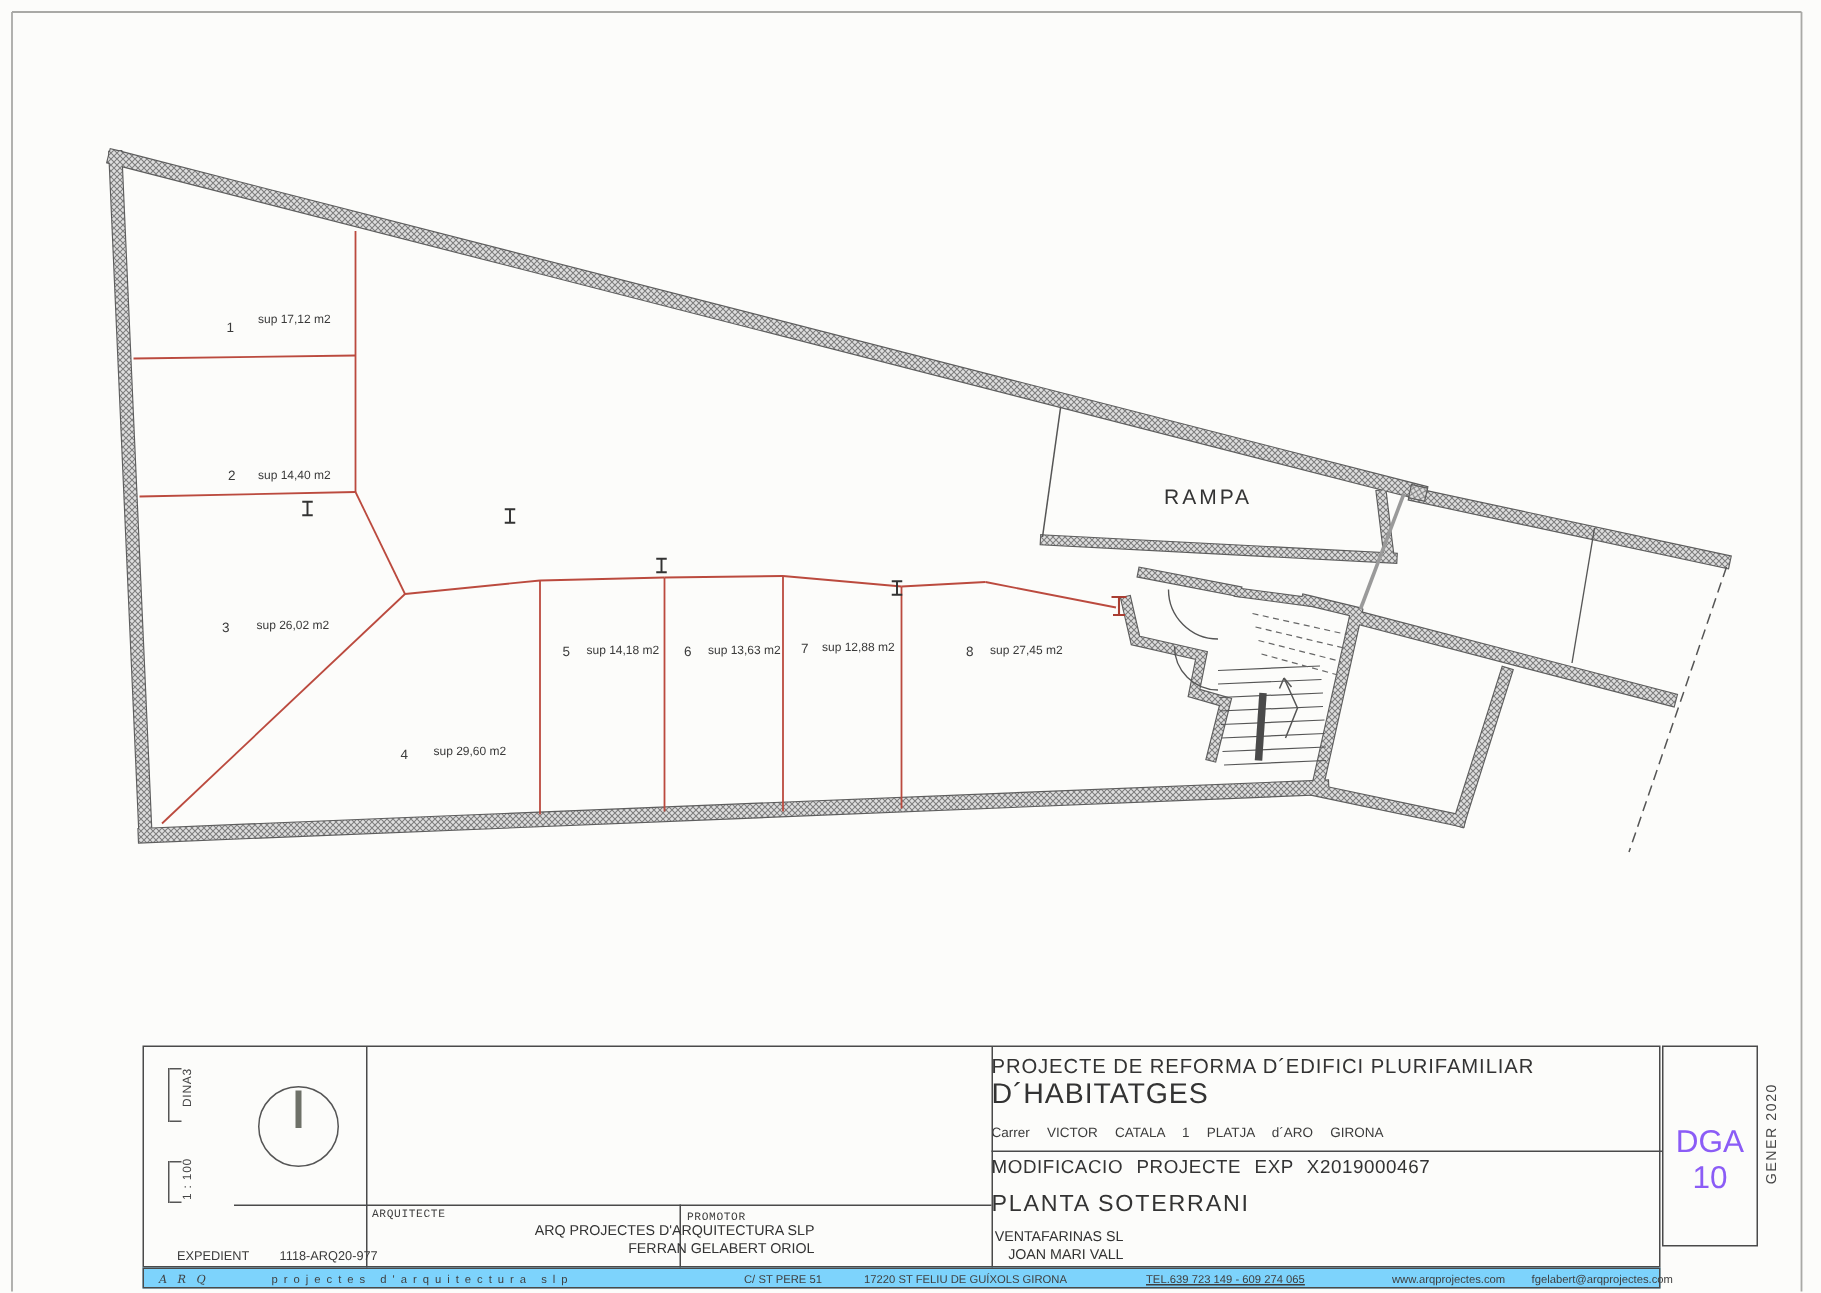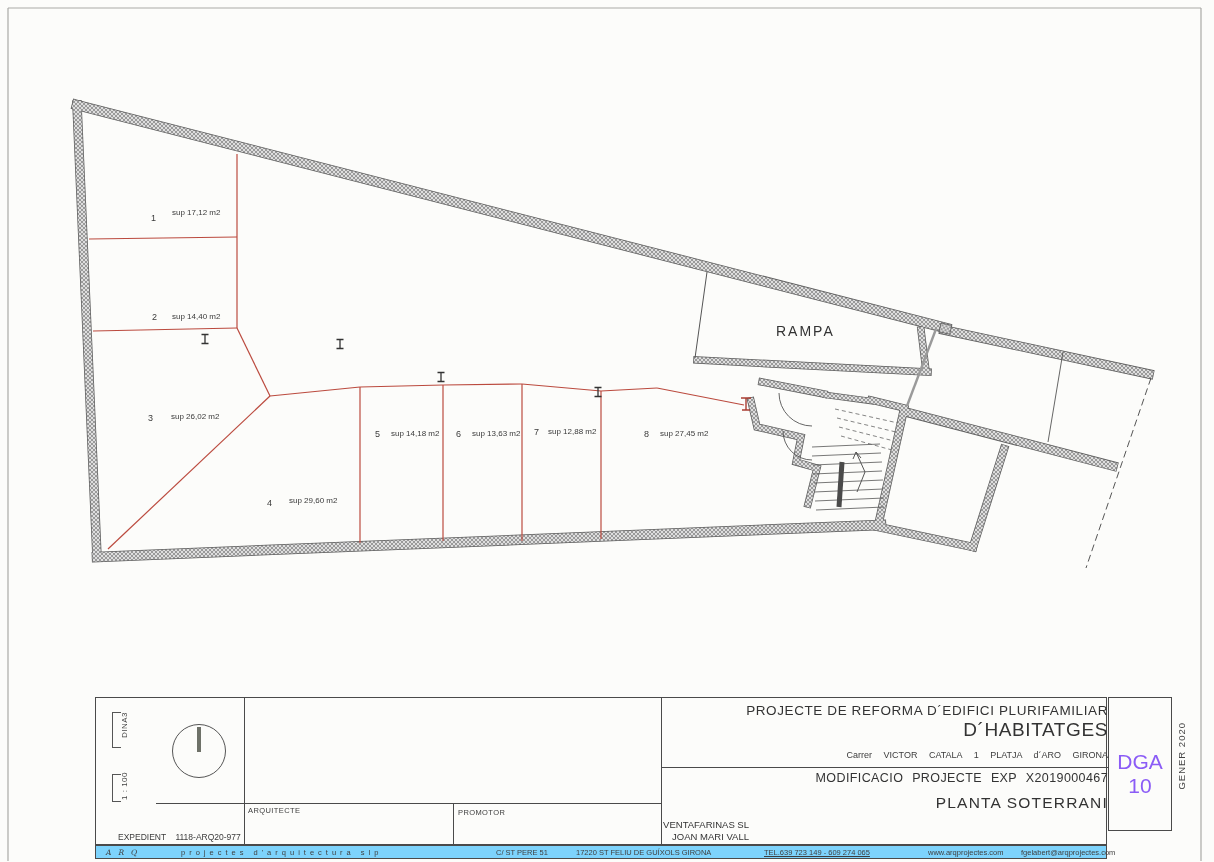--- a/index.html
+++ b/index.html
@@ -34,30 +34,30 @@
   .b1{left:16px;top:14px;height:36px;}
   .b2{left:16px;top:76px;height:28px;}
   .paper-label{position:absolute;left:24px;top:14px;}
   .scale-label{position:absolute;left:24px;top:74px;}
 
   .compass{position:absolute;left:76px;top:26px;width:52px;height:52px;
     border:1px solid #555;border-radius:50%;}
   .needle{position:absolute;left:24px;top:2px;width:4px;height:25px;background:#6e7168;}
 
   .expedient{position:absolute;left:22px;top:134px;font-size:8.5px;color:#3c3c3c;}
-  .expedient .val{margin-left:7px;}
-
-  .sec-label{position:absolute;font-size:7.5px;color:#3c3c3c;letter-spacing:0.4px;}
+  .expedient .val{margin-left:18px;}
+
+  .sec-label{position:absolute;font-size:7.5px;color:#3c3c3c;letter-spacing:0.4px;font-family:Liberation Mono, monospace;}
   .arq-label{left:152px;top:108px;}
   .prom-label{left:362px;top:110px;}
   .names{position:absolute;text-align:right;font-size:9.5px;color:#333;line-height:12px;}
   .arq-names{left:152px;top:117px;width:295px;}
   .prom-names{left:380px;top:121px;width:273px;}
 
-  .proj{position:absolute;left:565px;width:447px;text-align:right;color:#333;}
+  .proj{position:absolute;left:565px;width:447px;text-align:left;color:#333;}
   .proj-l1{top:5px;font-size:13.5px;letter-spacing:0.6px;}
   .proj-l2{top:21px;font-size:19px;letter-spacing:0.6px;}
   .proj-addr{top:52px;font-size:9px;word-spacing:9px;color:#3c3c3c;}
   .proj-mod{top:73px;font-size:12.5px;letter-spacing:0.4px;word-spacing:5px;}
   .proj-sheet{top:96px;font-size:15.5px;letter-spacing:1.2px;}
 
   .dga-box{
     position:absolute;left:1108px;top:697px;width:64px;height:134px;
     border:1px solid #4a4a4a;box-sizing:border-box;text-align:center;
   }
@@ -233,20 +233,24 @@
     <div class="compass">
       <div class="needle"></div>
     </div>
 
     <div class="expedient">
       <span>EXPEDIENT</span>
       <span class="val">1118-ARQ20-977</span>
     </div>
 
     <div class="sec-label arq-label">ARQUITECTE</div>
+    <div class="names arq-names">
+      <div>ARQ PROJECTES D'ARQUITECTURA SLP</div>
+      <div>FERRAN GELABERT ORIOL</div>
+    </div>
 
     <div class="sec-label prom-label">PROMOTOR</div>
     <div class="names prom-names">
       <div>VENTAFARINAS SL</div>
       <div>JOAN MARI VALL</div>
     </div>
 
     <div class="proj proj-l1">PROJECTE DE REFORMA D´EDIFICI PLURIFAMILIAR</div>
     <div class="proj proj-l2">D´HABITATGES</div>
     <div class="proj proj-addr">Carrer VICTOR CATALA 1 PLATJA d´ARO GIRONA</div>

